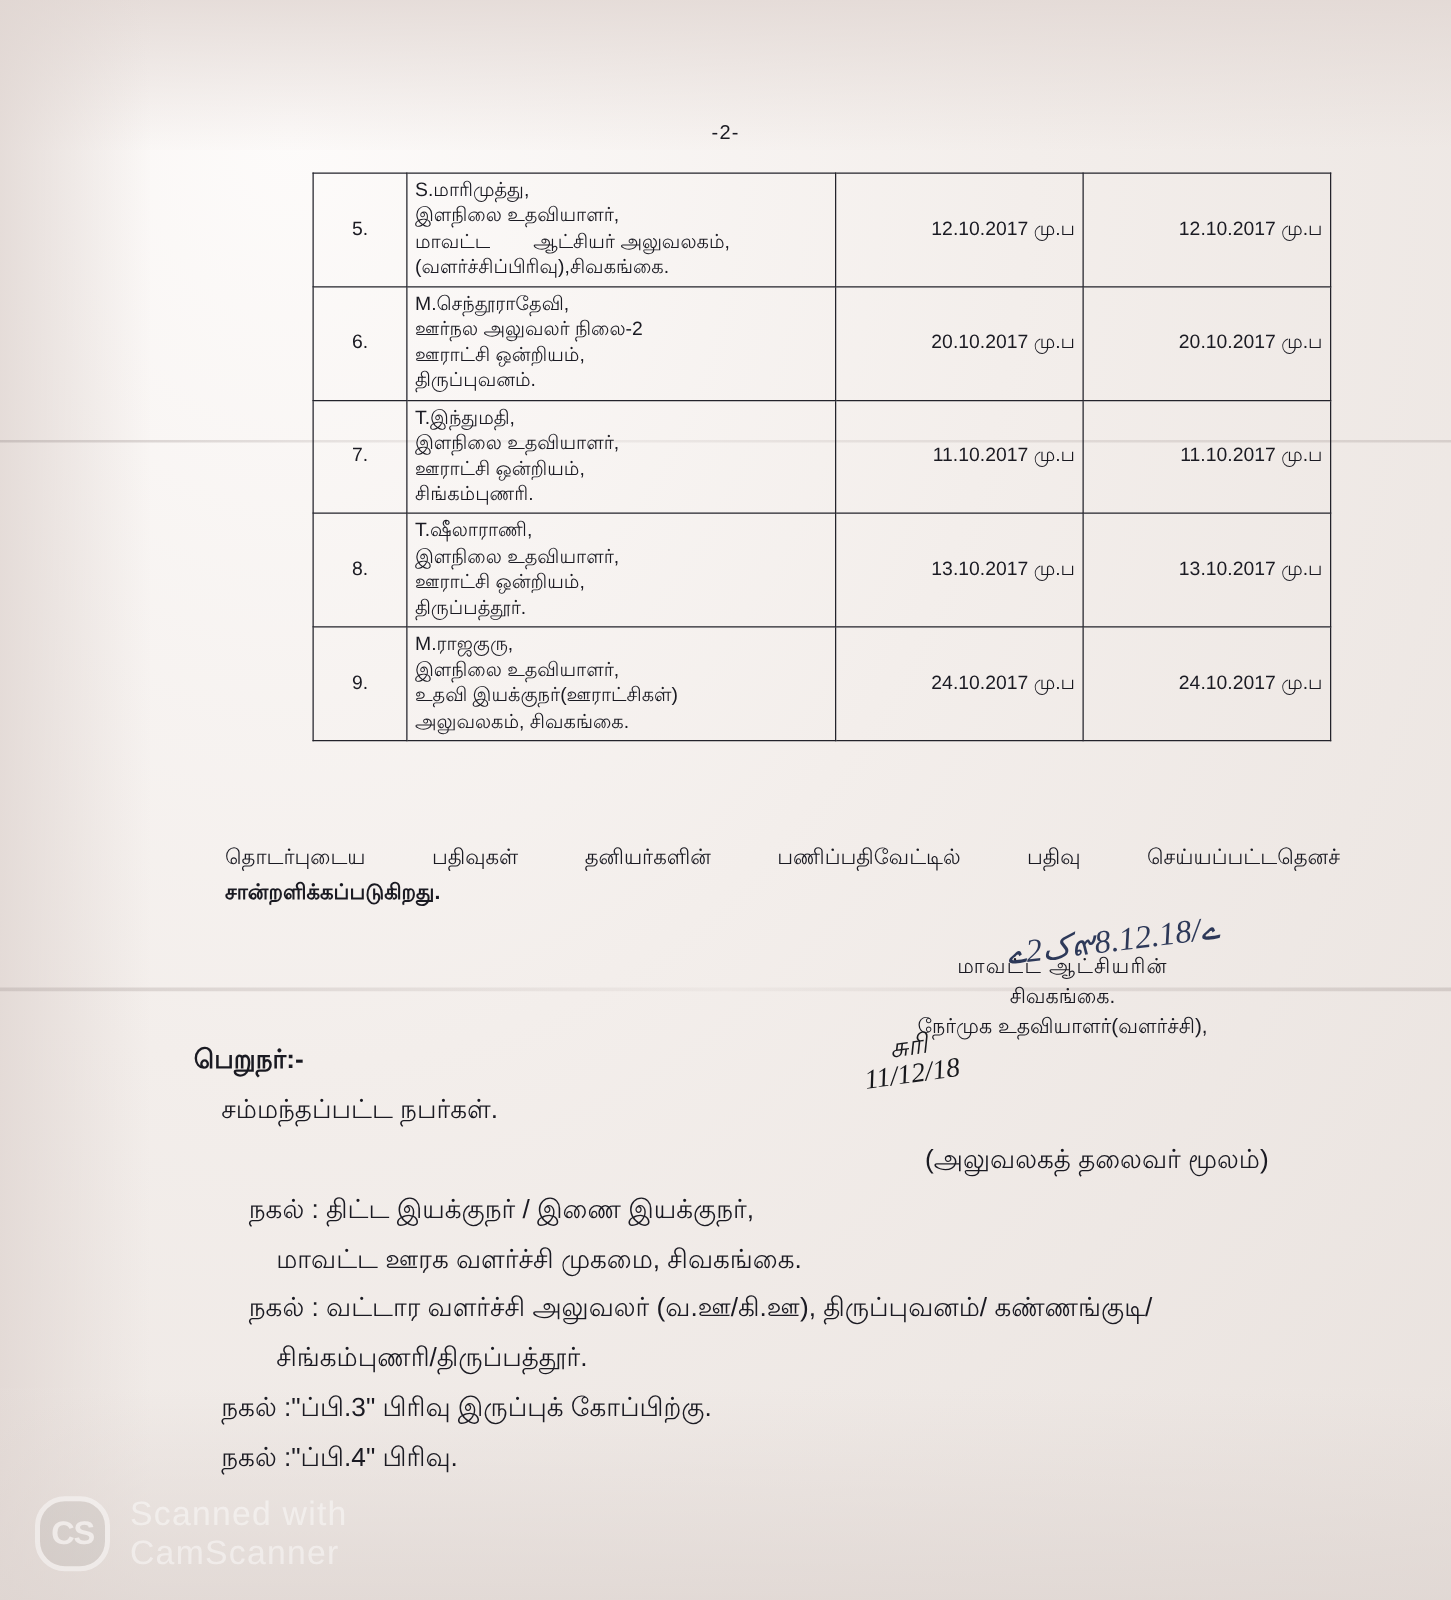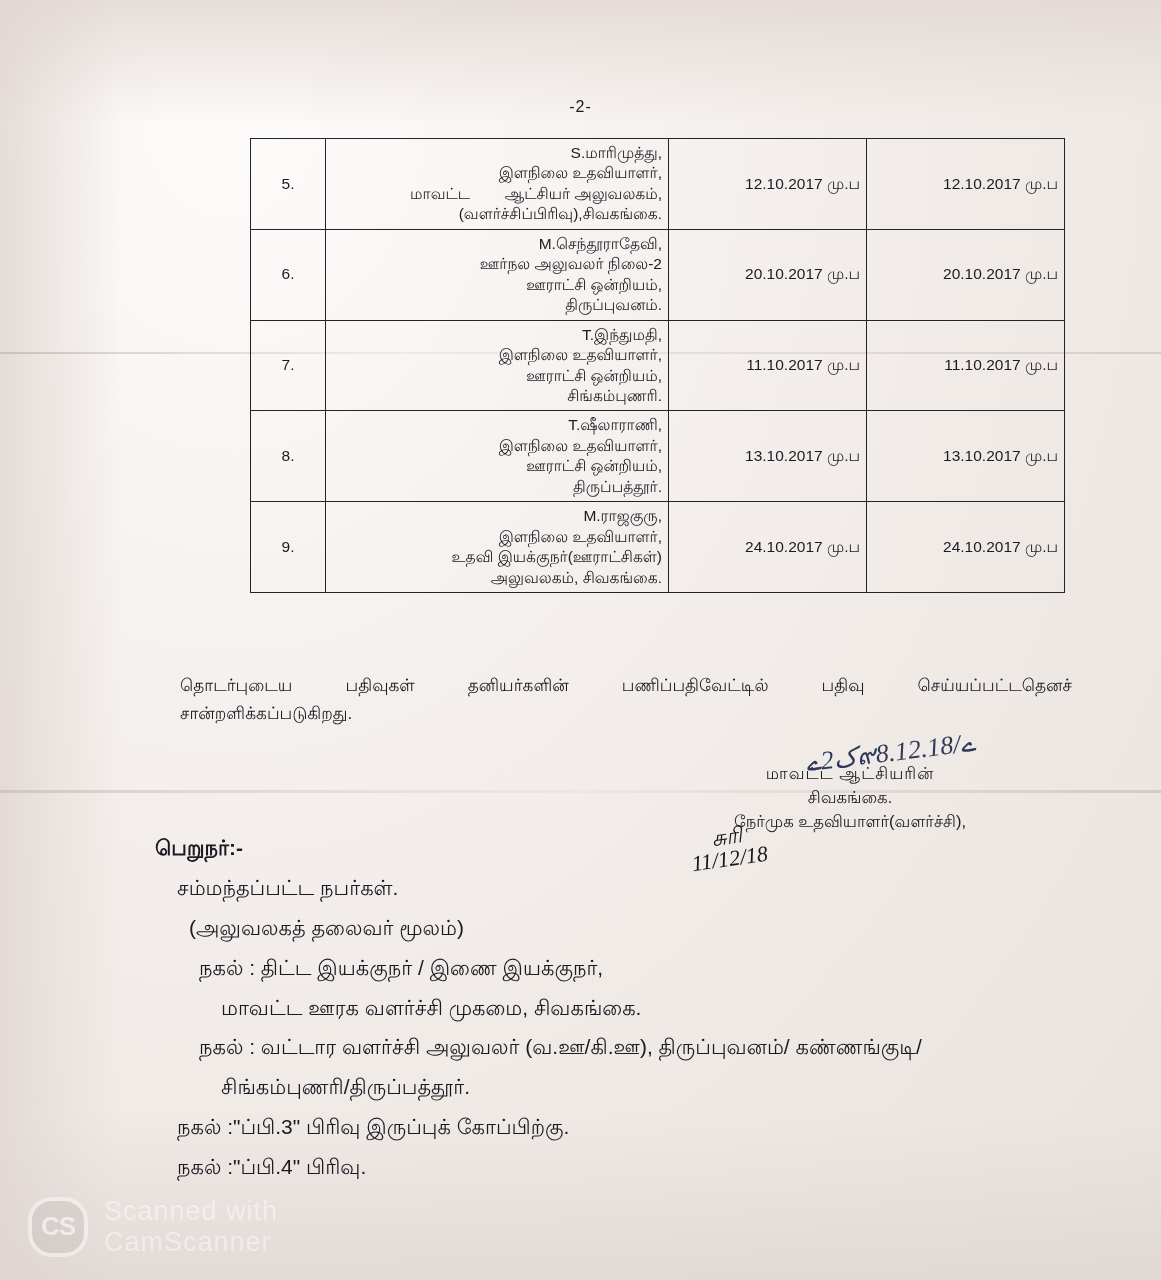--- a/index.html
+++ b/index.html
@@ -87,21 +87,20 @@
     text-align: center;
     vertical-align: top;
     padding-top: 5px;
     font-size: 16px;
   }
   td.c-name {
     width: 330px;
     vertical-align: top;
     padding-top: 5px;
     padding-left: 10px;
-    text-align: right;
   }
   td.c-date {
     width: 185px;
     text-align: right;
     font-size: 16px;
     margin-left: 16px;
   }
   .nm-line { display: block; white-space: pre-wrap; }
 
   
@@ -111,21 +110,21 @@
     top: 672px;
     width: 892px;
     font-size: 17px;
     line-height: 1.62;
     text-align: justify;
   }
   .para .l1 {
     display: flex;
     justify-content: space-between;
   }
-  .para .l2 { display: block; }
+  .para .l2 { display: block; font-weight: bold; }
 
   
   .sign-block {
     position: absolute;
     top: 762px;
     left: 640px;
     width: 420px;
     text-align: center;
     font-size: 16.5px;
     line-height: 1.45;
@@ -160,21 +159,21 @@
   .dist {
     position: absolute;
     left: 155px;
     top: 828px;
     width: 860px;
     font-size: 21px;
     line-height: 1.9;
   }
   .dist .hdr { font-weight: 700; }
   .ind1 { padding-left: 22px; }
-  .ind2 { padding-left: 34px; }
+  .ind2 { padding-left: 34px; text-align: right; }
   .ind3 { padding-left: 44px; }
   .ind4 { padding-left: 66px; }
 
   
   .cam {
     position: absolute;
     left: 28px;
     bottom: 22px;
     display: flex;
     align-items: center;

